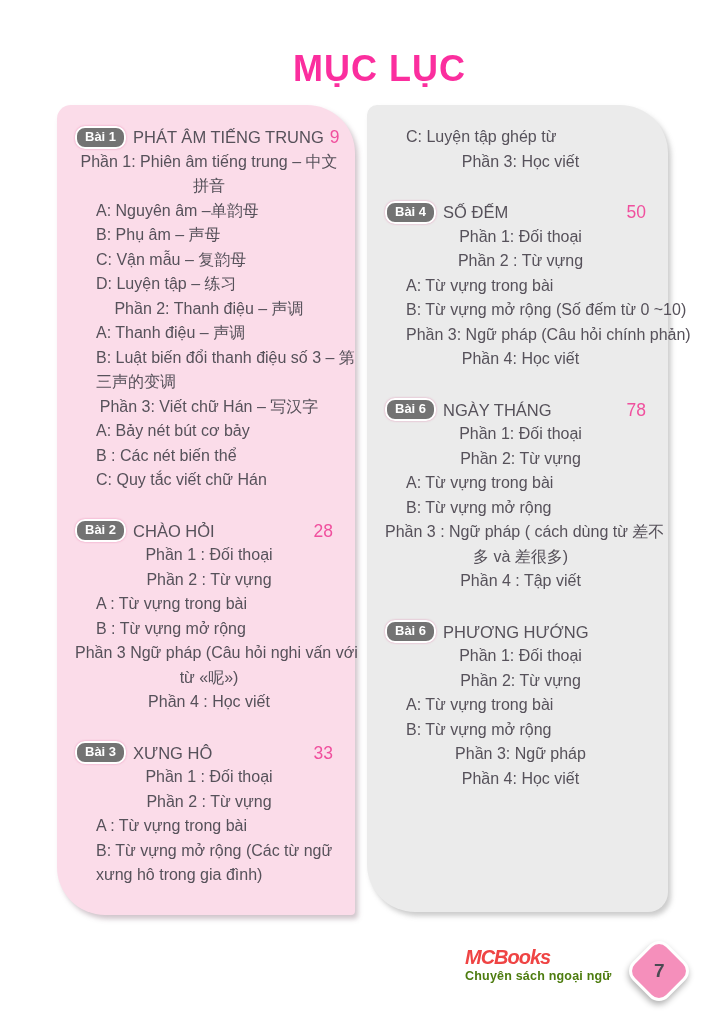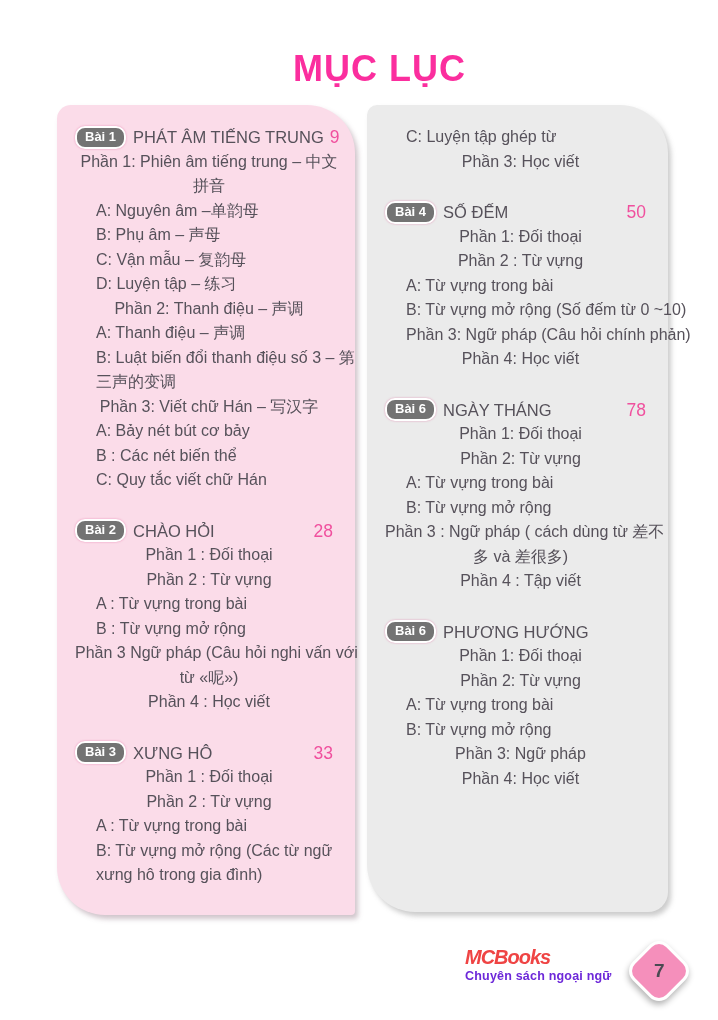--- a/index.html
+++ b/index.html
@@ -86,21 +86,21 @@
   .logo-text {
     font-size:20px;
     font-weight:bold;
     font-style:italic;
     color:#ef4444;
     letter-spacing:-1px;
   }
   .logo-tagline {
     font-size:12.5px;
     font-weight:bold;
-    color:#6d28d9;
+    color:#4d7c0f;
     margin-top:3px;
     letter-spacing:0.2px;
   }
   .page-badge {
     position:absolute;
     left:634px; top:946px;
     width:50px; height:50px;
     background:#f58fbb;
     border:3px solid #ffffff;
     border-radius:13px;

